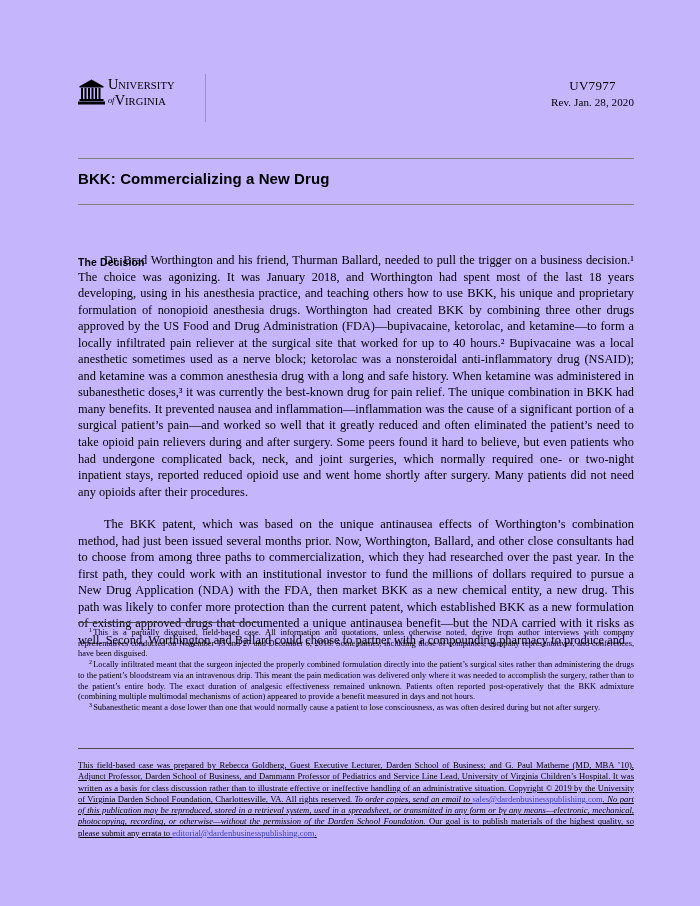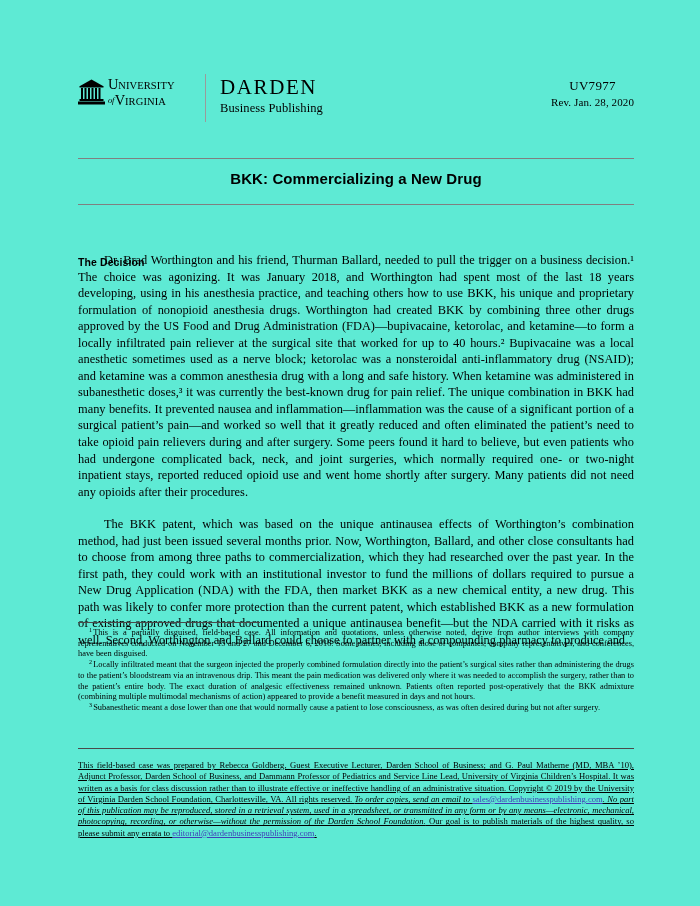--- a/index.html
+++ b/index.html
@@ -14,21 +14,21 @@
     font-family: "Liberation Serif", serif;
     color: #000000;
     position: relative;
     overflow: hidden;
   }
   .page {
     position: absolute;
     left: 0; top: 0;
     width: 700px;
     height: 906px;
-    background: #5eead4;
+    background: #c4b5fd;
   }
 
   
   .header {
     position: absolute;
     left: 78px;
     top: 76px;
     width: 556px;
     height: 46px;
   }
@@ -120,21 +120,20 @@
     background: #808080;
   }
   .rule-top { top: 158px; }
   .rule-bottom { top: 204px; }
 
   .doc-title {
     position: absolute;
     left: 78px;
     top: 170px;
     width: 556px;
-    text-align: center;
     font-family: "Liberation Sans", sans-serif;
     font-size: 15px;
     font-weight: bold;
     letter-spacing: 0.1px;
   }
 
   
   .section-head {
     position: absolute;
     left: 78px;
@@ -240,24 +239,20 @@
         <rect x="0" y="45" width="54" height="6" fill="#000"></rect>
       </svg>
       <span class="uva-words">
         <span class="uva-line"><span class="big">U</span><span class="uva-sc">NIVERSITY</span></span>
         <span class="uva-line"><span class="uva-of">of</span><span class="big">V</span><span class="uva-sc">IRGINIA</span></span>
       </span>
     </div>
 
     <div class="divider-v"></div>
 
-    <div class="darden-block">
-      <div class="darden-title">DARDEN</div>
-      <div class="darden-sub">Business Publishing</div>
-    </div>
 
     <div class="doc-meta">
       <div class="doc-id">UV7977</div>
       <div class="doc-rev">Rev. Jan. 28, 2020</div>
     </div>
   </div>
 
   <div class="rule rule-top"></div>
   <div class="doc-title">BKK: Commercializing a New Drug</div>
   <div class="rule rule-bottom"></div>

